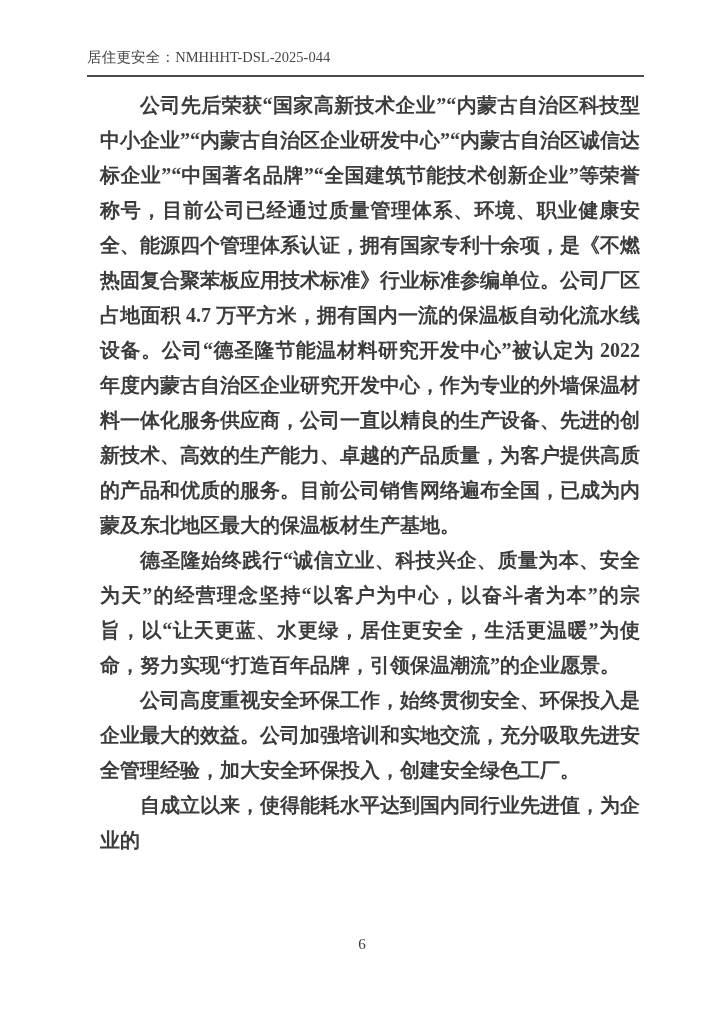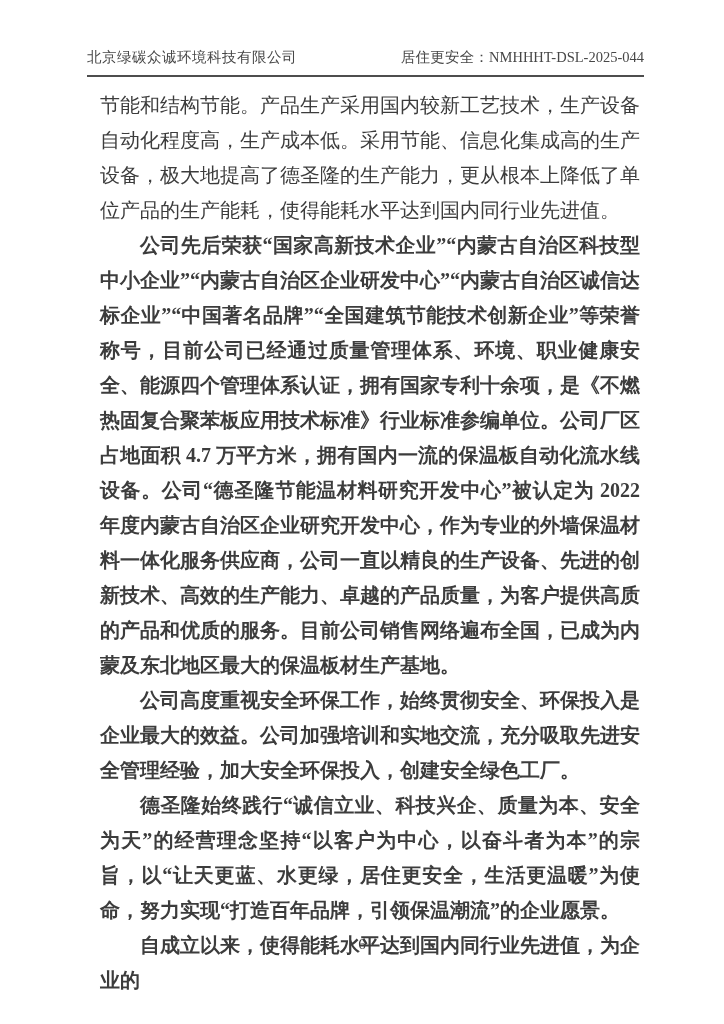--- a/index.html
+++ b/index.html
@@ -54,31 +54,29 @@
     font-size: 15px;
     color: #3c3c3c;
   }
 </style>
 </head>
 <body>
 
 <div class="page">
 
   <header class="header">
-    <span class="company">北京绿碳众诚环境科技有限公司</span>
     <span class="doc-no">
       <span>居住更安全：</span><span class="num">NMHHHT-DSL-2025-044</span>
     </span>
   </header>
 
   <main class="body-text">
-    <p>节能和结构节能。产品生产采用国内较新工艺技术，生产设备自动化程度高，生产成本低。采用节能、信息化集成高的生产设备，极大地提高了德圣隆的生产能力，更从根本上降低了单位产品的生产能耗，使得能耗水平达到国内同行业先进值。</p>
     <p class="indent">公司先后荣获“国家高新技术企业”“内蒙古自治区科技型中小企业”“内蒙古自治区企业研发中心”“内蒙古自治区诚信达标企业”“中国著名品牌”“全国建筑节能技术创新企业”等荣誉称号，目前公司已经通过质量管理体系、环境、职业健康安全、能源四个管理体系认证，拥有国家专利十余项，是《不燃热固复合聚苯板应用技术标准》行业标准参编单位。公司厂区占地面积 4.7 万平方米，拥有国内一流的保温板自动化流水线设备。公司“德圣隆节能温材料研究开发中心”被认定为 2022 年度内蒙古自治区企业研究开发中心，作为专业的外墙保温材料一体化服务供应商，公司一直以精良的生产设备、先进的创新技术、高效的生产能力、卓越的产品质量，为客户提供高质的产品和优质的服务。目前公司销售网络遍布全国，已成为内蒙及东北地区最大的保温板材生产基地。</p>
+    <p class="indent">德圣隆始终践行“诚信立业、科技兴企、质量为本、安全为天”的经营理念坚持“以客户为中心，以奋斗者为本”的宗旨，以“让天更蓝、水更绿，居住更安全，生活更温暖”为使命，努力实现“打造百年品牌，引领保温潮流”的企业愿景。</p>
     <p class="indent">公司高度重视安全环保工作，始终贯彻安全、环保投入是企业最大的效益。公司加强培训和实地交流，充分吸取先进安全管理经验，加大安全环保投入，创建安全绿色工厂。</p>
-    <p class="indent">德圣隆始终践行“诚信立业、科技兴企、质量为本、安全为天”的经营理念坚持“以客户为中心，以奋斗者为本”的宗旨，以“让天更蓝、水更绿，居住更安全，生活更温暖”为使命，努力实现“打造百年品牌，引领保温潮流”的企业愿景。</p>
     <p class="indent">自成立以来，使得能耗水平达到国内同行业先进值，为企业的</p>
   </main>
 
   <footer class="footer">
     <span>6</span>
   </footer>
 
 </div>
 
 </body></html>

